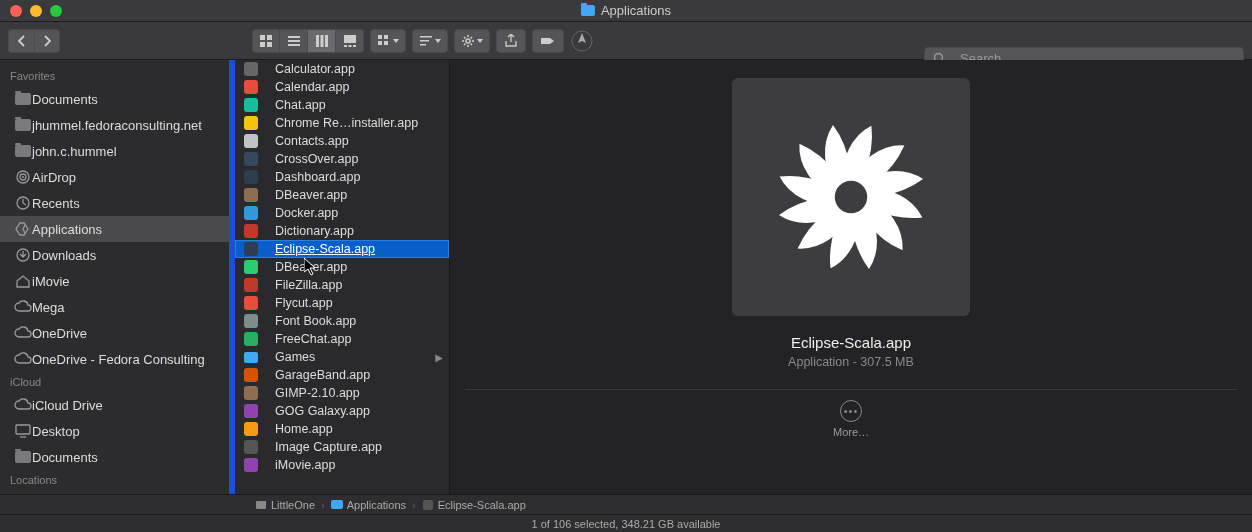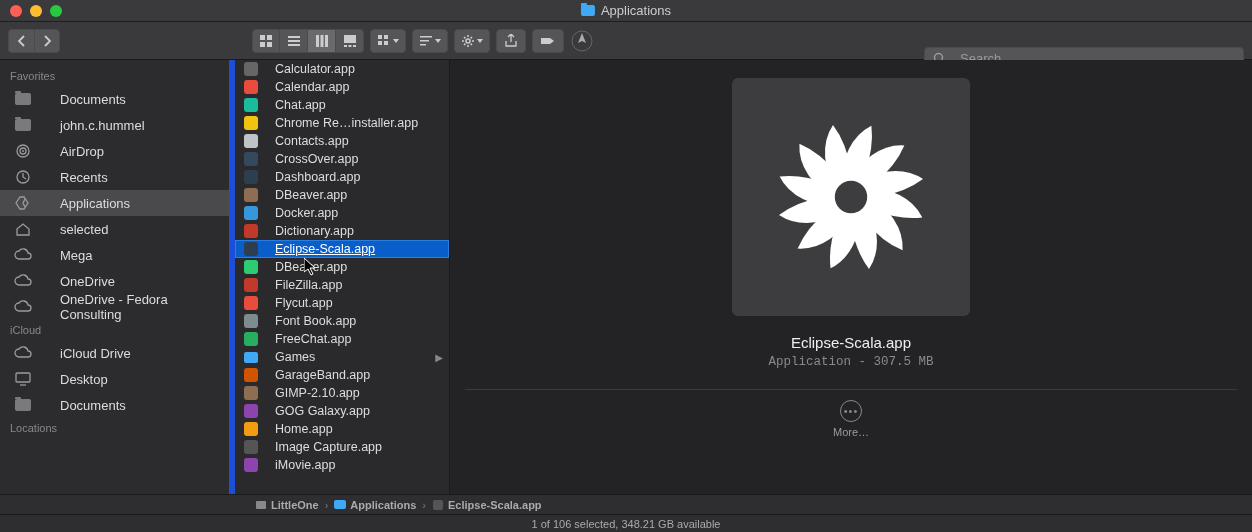--- a/index.html
+++ b/index.html
@@ -38,21 +38,21 @@
 .search-wrap { width: 320px; height: 24px; background: #555557; border: 1px solid #4a4a4c; border-radius: 4px; display: flex; align-items: center; padding: 0 8px; gap: 14px; margin-top: 36px; }
 .search-wrap input { background: transparent; border: none; outline: none; color: #ccc; font-size: 13px; flex: 1; }
 .search-wrap input::placeholder { color: #999; }
 
 
 .main { flex: 1; display: flex; min-height: 0; }
 
 
 .sidebar { width: 235px; background: #2c2c2e; border-right: 6px solid #1d4ed8; overflow-y: auto; padding-top: 6px; }
 .sb-section { font-size: 11px; color: #888; padding: 4px 10px 4px 10px; font-weight: 500; }
-.sb-item { display: flex; align-items: center; gap: 28px; padding: 4px 10px 4px 14px; font-size: 13px; color: #ddd; cursor: pointer; height: 26px; }
+.sb-item { display: flex; align-items: center; gap: 0; padding: 4px 10px 4px 14px; font-size: 13px; color: #ddd; cursor: pointer; height: 26px; }
 .sb-item.selected { background: #4a4a4c; }
 .sb-icon { width: 18px; height: 14px; display: flex; align-items: center; justify-content: center; color: #9a9a9c; flex-shrink: 0; }
 .sb-folder { width: 16px; height: 12px; background: #7a7a7c; border-radius: 2px; position: relative; }
 .sb-folder::before { content: ''; position: absolute; top: -2px; left: 0; width: 6px; height: 2px; background: #7a7a7c; border-radius: 1px 1px 0 0; }
 
 
 .filelist { width: 215px; background: #2a2a2c; border-right: 1px solid #1a1a1a; overflow-y: auto; position: relative; }
 .filelist::-webkit-scrollbar { width: 12px; }
 .filelist::-webkit-scrollbar-track { background: #2a2a2c; }
 .filelist::-webkit-scrollbar-thumb { background: #555; border-radius: 6px; border: 2px solid #2a2a2c; }
@@ -61,28 +61,28 @@
 .file-item.selected .fi-name { text-decoration: underline; }
 .fi-icon { width: 16px; height: 16px; display: flex; align-items: center; justify-content: center; flex-shrink: 0; font-size: 11px; }
 .fi-arrow { position: absolute; right: 6px; color: #888; font-size: 10px; }
 .app-ico { width: 14px; height: 14px; border-radius: 3px; display: flex; align-items: center; justify-content: center; font-size: 9px; }
 
 
 .preview { flex: 1; background: #232325; display: flex; flex-direction: column; align-items: center; padding-top: 18px; overflow: hidden; }
 .preview-img { width: 238px; height: 238px; background: #3d3d3f; border-radius: 6px; display: flex; align-items: center; justify-content: center; margin-bottom: 18px; }
 .swirl { width: 180px; height: 180px; }
 .preview-name { font-size: 15px; color: #eee; margin-bottom: 4px; }
-.preview-meta { font-size: 12.5px; color: #8a8a8c; margin-bottom: 20px; font-family: Liberation Mono, monospace; }
+.preview-meta { font-size: 12.5px; color: #8a8a8c; margin-bottom: 20px; }
 .preview-divider { width: calc(100% - 30px); height: 1px; background: #3a3a3c; }
 .more-btn { margin-top: 10px; display: flex; flex-direction: column; align-items: center; gap: 4px; cursor: pointer; }
 .more-circle { width: 22px; height: 22px; border: 1.5px solid #888; border-radius: 50%; display: flex; align-items: center; justify-content: center; color: #888; font-size: 11px; letter-spacing: 1px; }
 .more-label { font-size: 11px; color: #9a9a9c; }
 
 
-.pathbar { height: 20px; background: #2e2e30; border-top: 1px solid #1a1a1a; display: flex; align-items: center; padding: 0 8px; gap: 6px; font-size: 11px; color: #aaa; font-weight: bold; }
+.pathbar { height: 20px; background: #2e2e30; border-top: 1px solid #1a1a1a; display: flex; align-items: center; padding: 0 8px; gap: 6px; font-size: 11px; color: #aaa; }
 .path-seg { display: flex; align-items: center; gap: 4px; cursor: pointer; }
 .path-sep { color: #666; }
 .path-ico { width: 12px; height: 10px; display: flex; align-items: center; justify-content: center; }
 
 
 .statusbar { height: 18px; background: #2e2e30; border-top: 1px solid #1a1a1a; display: flex; align-items: center; justify-content: center; font-size: 11px; color: #aaa; }
 
 
 svg { display: block; }
 .cursor-overlay { position: absolute; pointer-events: none; z-index: 999; }
@@ -220,20 +220,26 @@
       <div class="sb-item">
         <span class="sb-icon">
           <span class="sb-folder"></span>
         </span>
         <span>Documents</span>
       </div>
       <div class="sb-item">
         <span class="sb-icon">
           <span class="sb-folder"></span>
         </span>
+        <span>jhummel.fedoraconsulting.net</span>
+      </div>
+      <div class="sb-item">
+        <span class="sb-icon">
+          <span class="sb-folder"></span>
+        </span>
         <span>john.c.hummel</span>
       </div>
       <div class="sb-item">
         <span class="sb-icon">
           <svg width="16" height="16" viewBox="0 0 16 16">
             <circle cx="8" cy="8" r="6" stroke="#9a9a9c" stroke-width="1.3" fill="none"></circle>
             <circle cx="8" cy="8" r="3" stroke="#9a9a9c" stroke-width="1.3" fill="none"></circle>
             <circle cx="8" cy="8" r="1" fill="#9a9a9c"></circle>
           </svg>
         </span>
@@ -253,24 +259,33 @@
           <svg width="16" height="16" viewBox="0 0 16 16">
             <path d="M5 2h4l4 6-4 6H5L1 8z" stroke="#9a9a9c" stroke-width="1.3" fill="none"></path>
             <path d="M10 4l-2 4 2 4" stroke="#9a9a9c" stroke-width="1.3" fill="none"></path>
           </svg>
         </span>
         <span>Applications</span>
       </div>
       <div class="sb-item">
         <span class="sb-icon">
           <svg width="16" height="16" viewBox="0 0 16 16">
+            <circle cx="8" cy="8" r="6" stroke="#9a9a9c" stroke-width="1.3" fill="none"></circle>
+            <path d="M8 4v5M5 7l3 3 3-3" stroke="#9a9a9c" stroke-width="1.3" fill="none"></path>
+          </svg>
+        </span>
+        <span>Downloads</span>
+      </div>
+      <div class="sb-item">
+        <span class="sb-icon">
+          <svg width="16" height="16" viewBox="0 0 16 16">
             <path d="M2 8l6-5 6 5v6H2z" stroke="#9a9a9c" stroke-width="1.3" fill="none"></path>
           </svg>
         </span>
-        <span>selected</span>
+        <span>iMovie</span>
       </div>
       <div class="sb-item">
         <span class="sb-icon">
           <svg width="18" height="14" viewBox="0 0 18 14">
             <path d="M5 11a4 4 0 010-8 5 5 0 019 2 3 3 0 010 6H5z" stroke="#9a9a9c" stroke-width="1.3" fill="none"></path>
           </svg>
         </span>
         <span>Mega</span>
       </div>
       <div class="sb-item">

